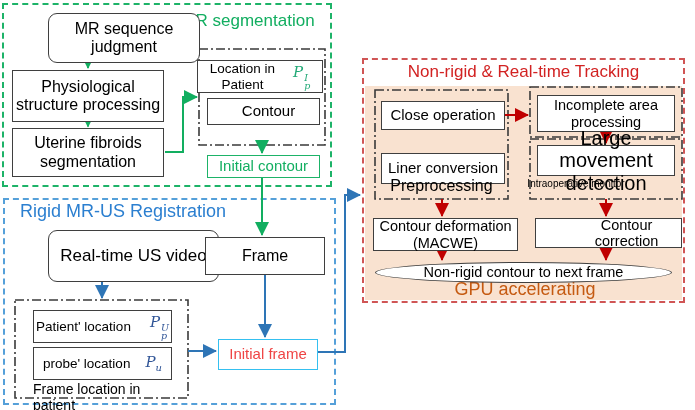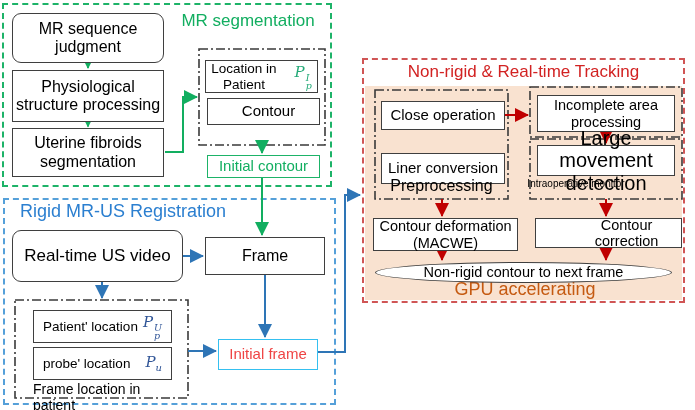--- a/index.html
+++ b/index.html
@@ -15,30 +15,30 @@
   .title{position:absolute;font-size:17px;line-height:1.1;}
   .t-green{left:178px;top:12px;width:140px;text-align:center;color:#12ae60;}
   .t-blue{left:20px;top:202px;width:220px;text-align:left;color:#2b7fd0;font-size:18px;}
   .t-red{left:362px;top:63px;width:323px;text-align:center;color:#d22222;}
   .t-gpu{left:380px;top:280px;width:290px;text-align:center;color:#c55a11;font-size:18px;}
   .box{
     position:absolute;background:#fff;border:1.5px solid #3f3f3f;box-sizing:border-box;
     display:flex;align-items:center;justify-content:center;text-align:center;
     white-space:pre-line;font-size:15px;line-height:1.13;color:#000;
   }
-  .rounded{border-radius:9px;}
+  .rounded{border-radius:9px;margin-left:36px;}
   .b-seq{left:12px;top:13px;width:152px;height:50px;font-size:16px;}
   .b-phys{left:12px;top:70px;width:152px;height:52px;font-size:16px;}
   .b-uter{left:12px;top:128px;width:152px;height:49px;font-size:16px;}
-  .b-loc{left:205px;top:60px;width:113px;height:33px;font-size:13.5px;gap:18px;}
+  .b-loc{left:197px;top:60px;width:126px;height:33px;font-size:13.5px;gap:18px;}
   .b-contour{left:207px;top:98px;width:113px;height:27px;padding-left:10px;}
   .b-initcontour{left:207px;top:155px;width:113px;height:23px;border:1.5px solid #1db368;color:#12ae60;}
   .b-usvideo{left:12px;top:230px;width:171px;height:52px;font-size:17px;}
   .b-frame{left:205px;top:237px;width:120px;height:38px;font-size:16px;}
-  .b-patloc{left:33px;top:310px;width:139px;height:33px;font-size:13.5px;justify-content:space-between;padding:0 9px;}
+  .b-patloc{left:33px;top:310px;width:139px;height:33px;font-size:13.5px;justify-content:space-between;padding:0 2px;}
   .b-probeloc{left:33px;top:347px;width:139px;height:33px;font-size:13.5px;justify-content:space-between;padding:11px 9px;}
   .b-initframe{left:218px;top:339px;width:100px;height:31px;border:1.5px solid #35c0f0;color:#ef4444;font-size:15px;}
   .b-close{left:381px;top:101px;width:124px;height:29px;}
   .b-liner{left:381px;top:153px;width:124px;height:31px;}
   .b-incomp{left:537px;top:95px;width:138px;height:37px;font-size:14.5px;}
   .b-large{left:537px;top:145px;width:138px;height:31px;font-size:20px;}
   .b-deform{left:373px;top:218px;width:145px;height:33px;font-size:14.5px;}
   .b-correct{left:535px;top:218px;width:147px;height:30px;font-size:14.5px;padding-left:36px;}
   .b-ellipse{left:375px;top:262px;width:297px;height:21px;border-radius:50%;font-size:14.5px;}
   .grouplabel{position:absolute;font-size:15px;color:#000;text-align:center;}

